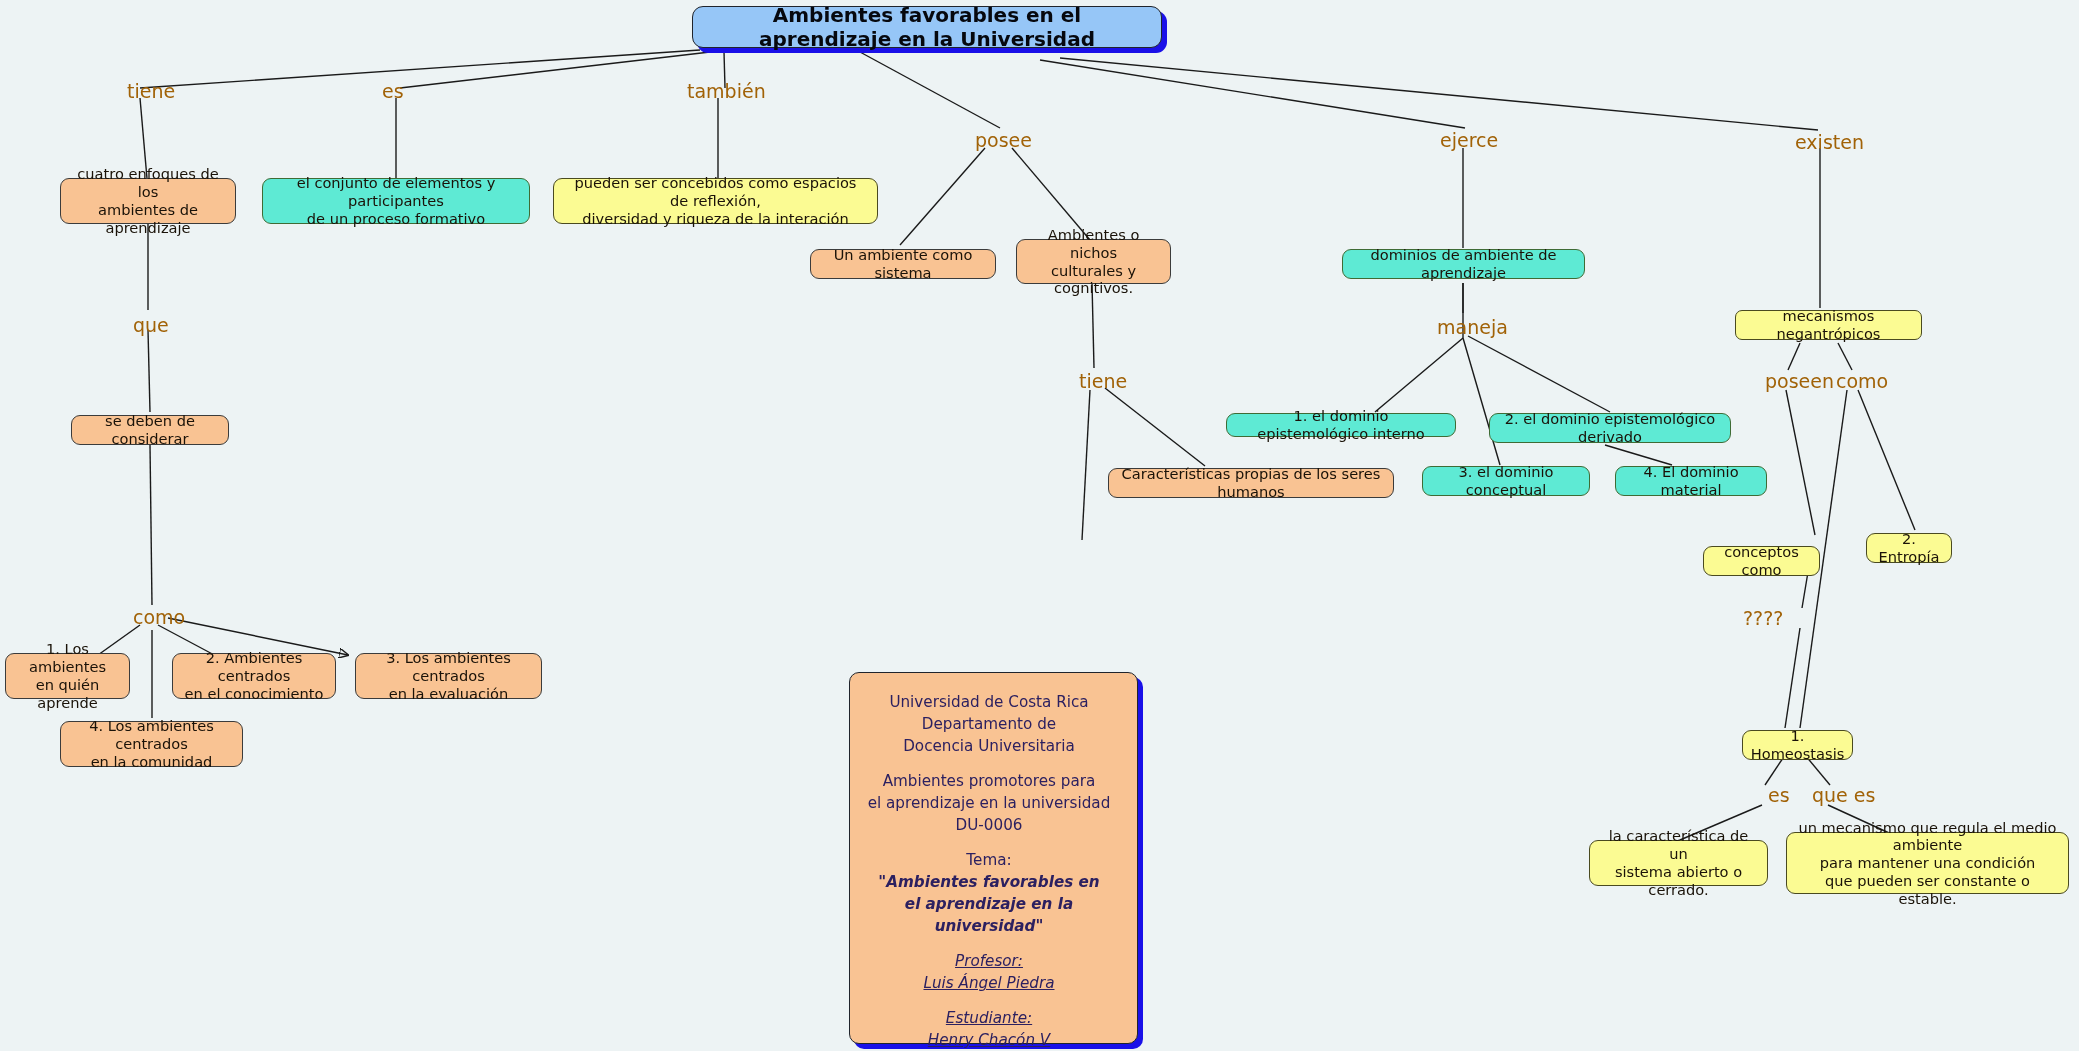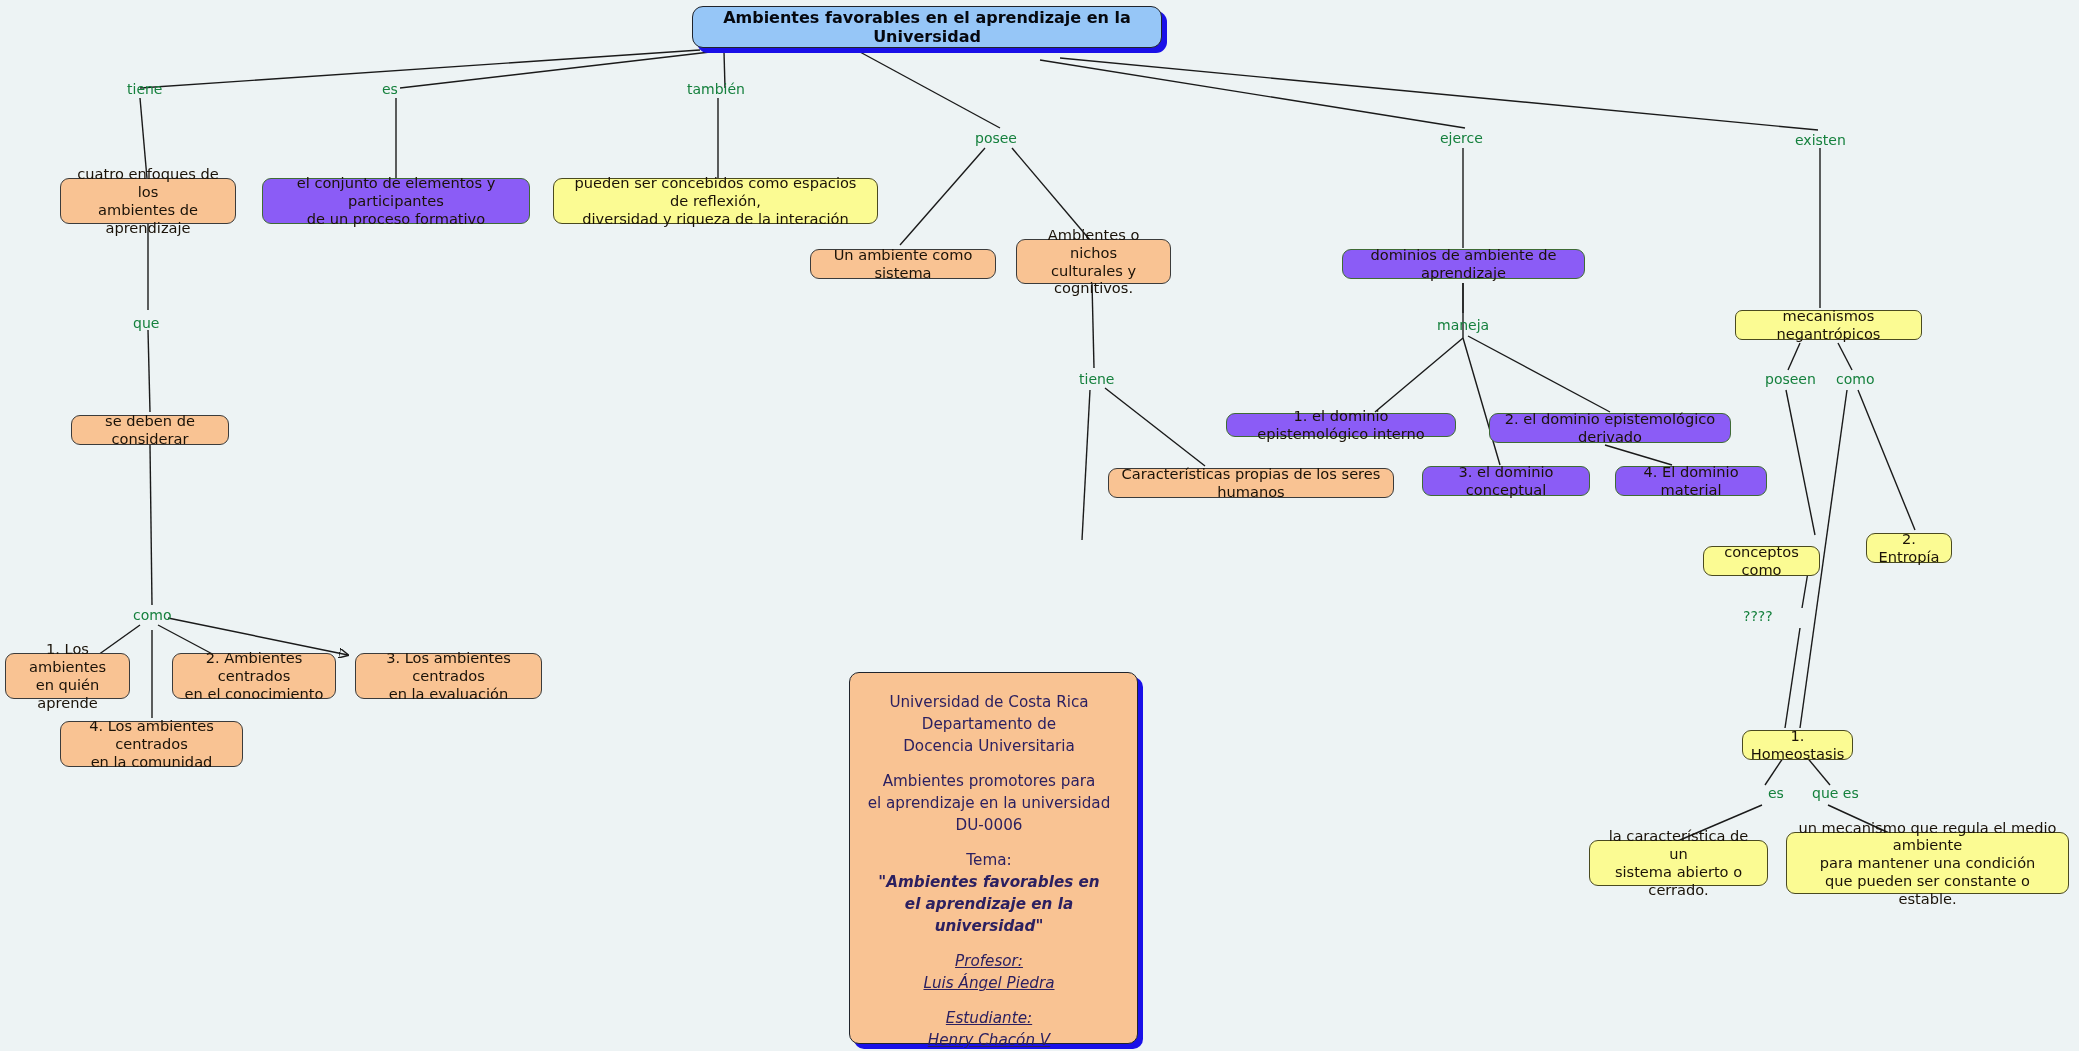--- a/index.html
+++ b/index.html
@@ -22,41 +22,41 @@
     border-radius: 9px;
     text-align: center;
     color: #1a1208;
     font-size: 14.6px;
     line-height: 1.22;
     padding: 5px 10px;
     white-space: pre-line;
     display: flex; align-items: center; justify-content: center;
   }
   .node.orange { background: #f9c393; }
-  .node.green  { background: #8b5cf6; border-color: #3f6b35; }
+  .node.green  { background: #5eead4; border-color: #3f6b35; }
   .node.yellow { background: #fbfb93; border-color: #4a4a20; }
 
   .root {
     position: absolute;
     background: #96c6f7;
     border: 1.6px solid #20242c;
     border-radius: 11px;
     box-shadow: 5px 5px 0 0 #1a10e8;
     font-weight: bold;
-    font-size: 16px;
+    font-size: 20px;
     color: #06080e;
     display: flex; align-items: center; justify-content: center;
     text-align: center;
     padding: 4px 14px;
   }
 
   .linklabel {
     position: absolute;
-    color: #15803d;
-    font-size: 14px;
+    color: #a16207;
+    font-size: 19px;
     white-space: nowrap;
     line-height: 1;
     text-align: center;
   }
 
   .infobox {
     position: absolute;
     background: #f9c393;
     border: 1.6px solid #20242c;
     border-radius: 10px;

